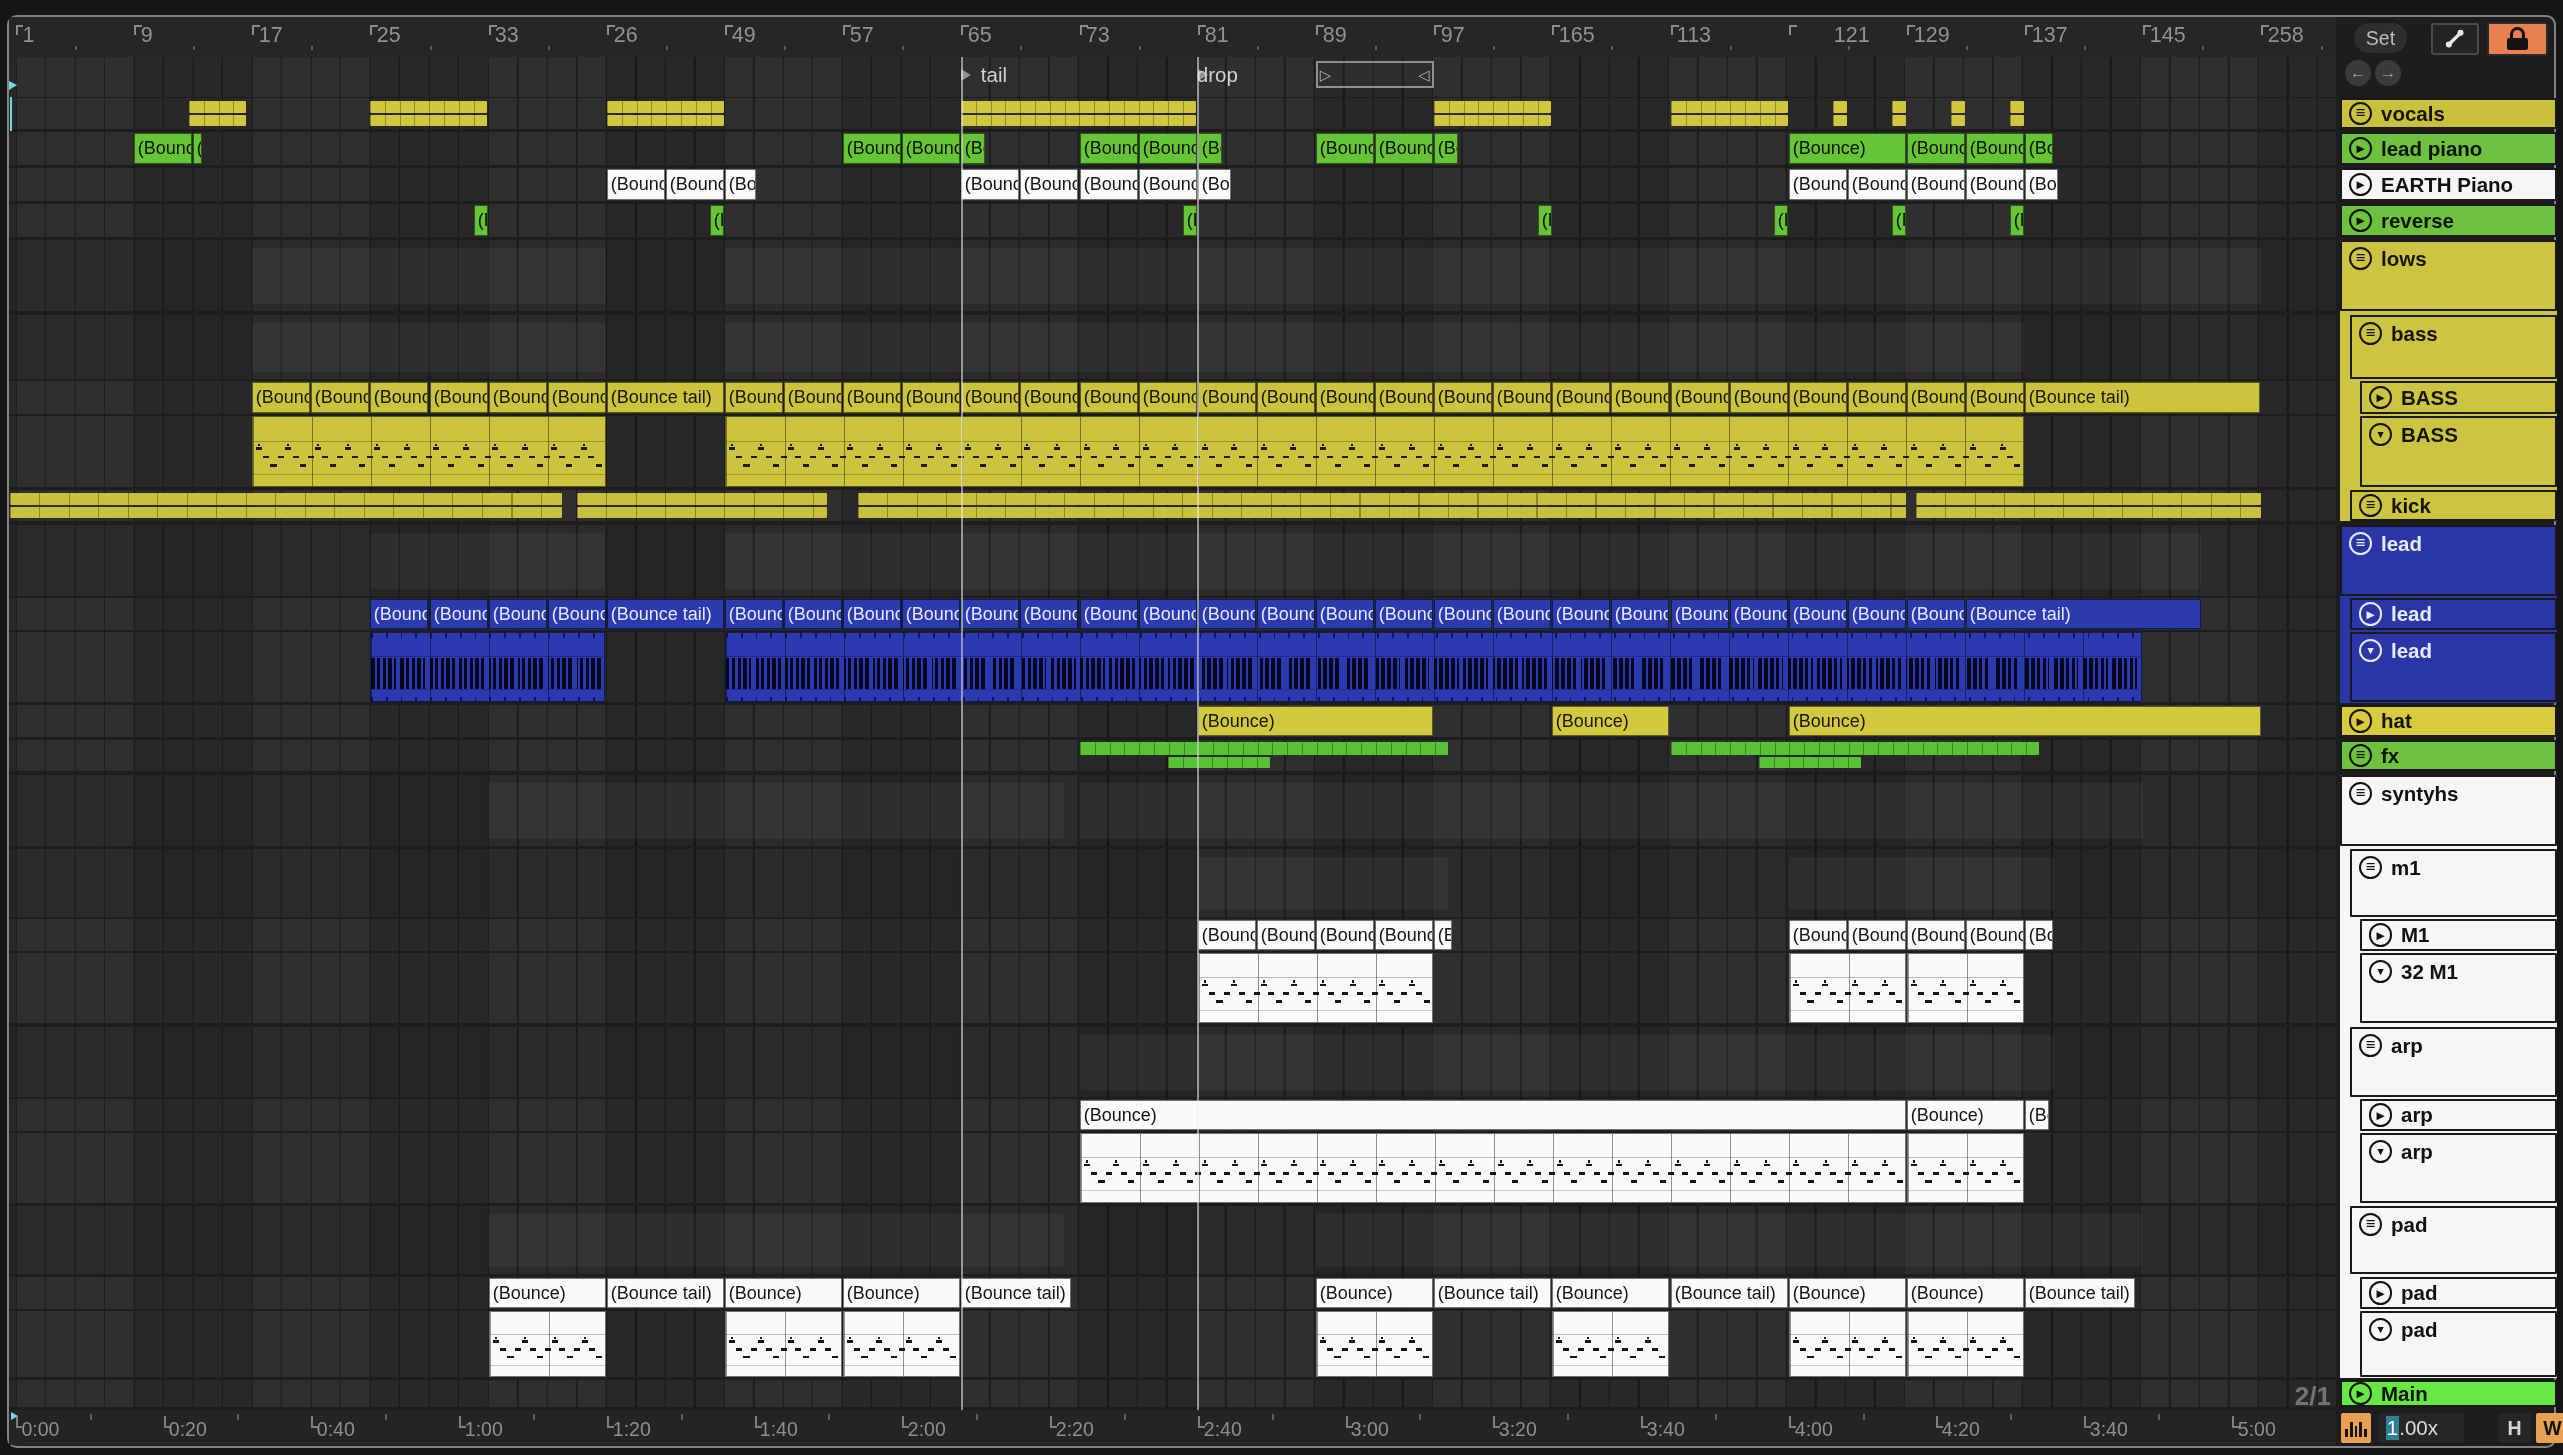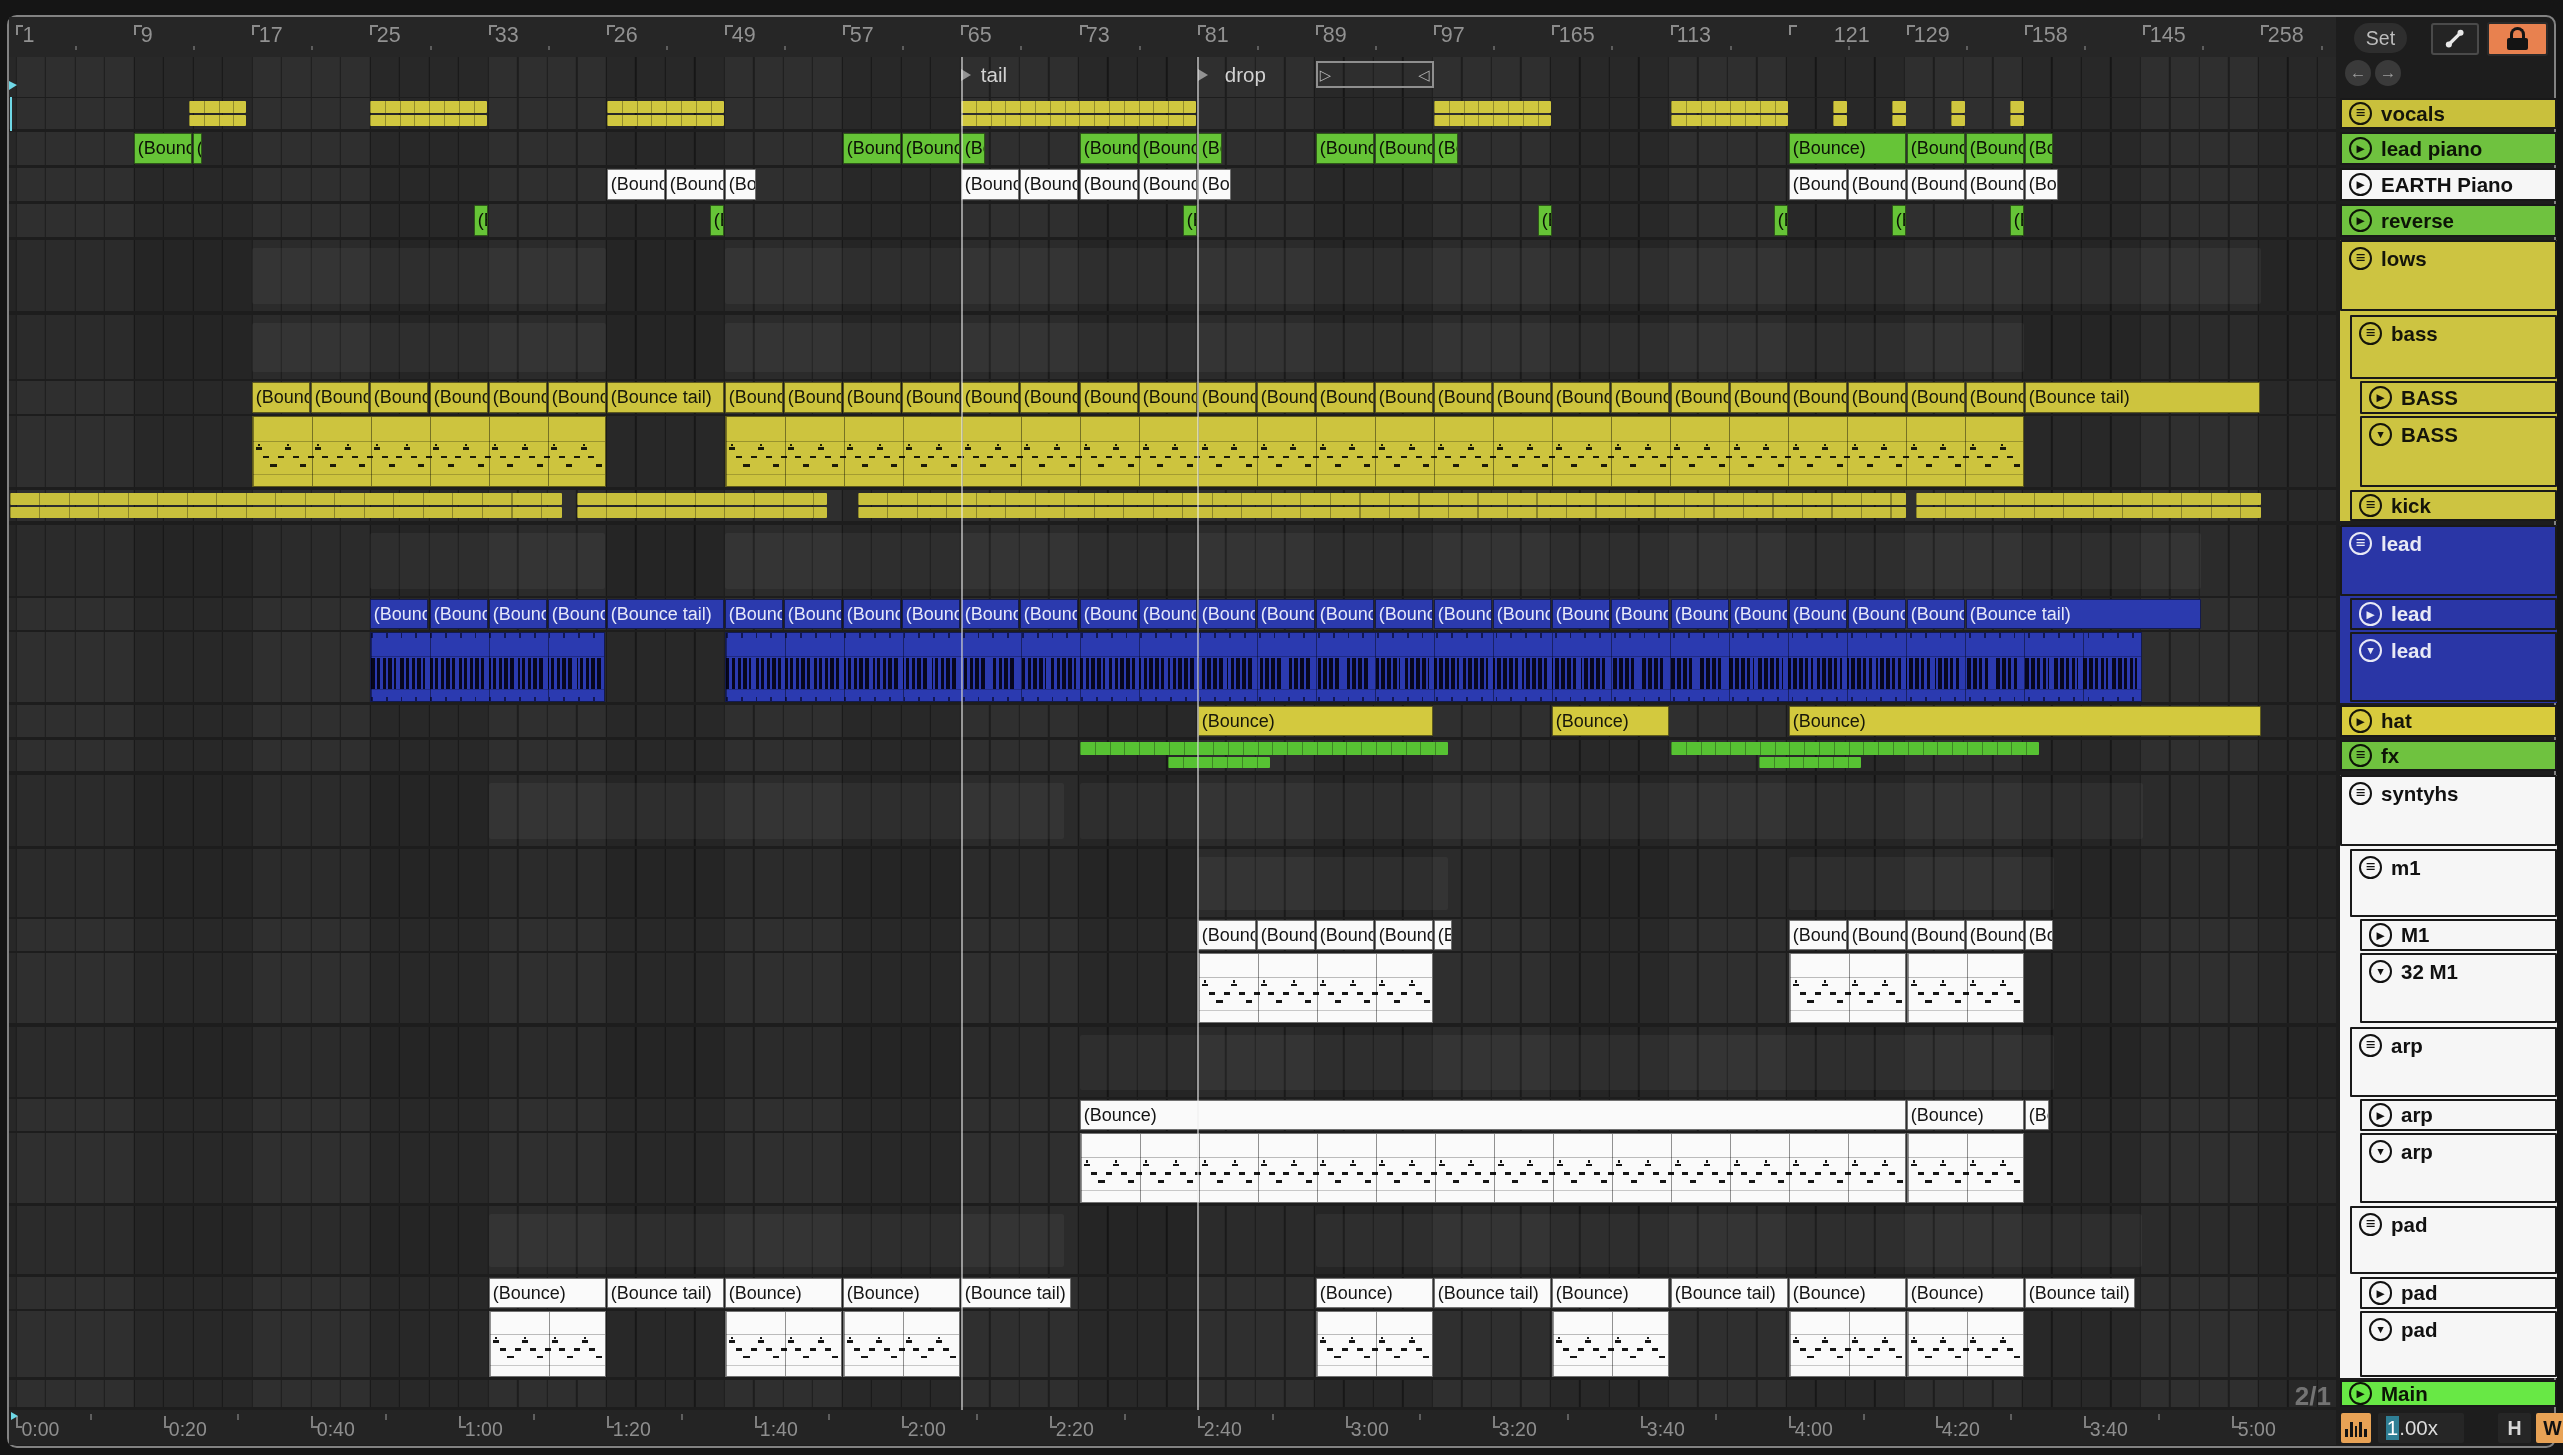--- a/index.html
+++ b/index.html
@@ -138,38 +138,38 @@
       <div class="btick" style="left: 1662px;"></div>
       <div class="bnum" style="left: 1668px;">113</div>
       <div class="bdot" style="left: 1721px;"></div>
       <div class="btick" style="left: 1780px;"></div>
       <div class="bnum" style="left: 1825px;">121</div>
       <div class="bdot" style="left: 1839px;"></div>
       <div class="btick" style="left: 1898px;"></div>
       <div class="bnum" style="left: 1905px;">129</div>
       <div class="bdot" style="left: 1957px;"></div>
       <div class="btick" style="left: 2016px;"></div>
-      <div class="bnum" style="left: 2023px;">158</div>
+      <div class="bnum" style="left: 2023px;">137</div>
       <div class="bdot" style="left: 2075px;"></div>
       <div class="btick" style="left: 2134px;"></div>
       <div class="bnum" style="left: 2141px;">145</div>
       <div class="bdot" style="left: 2193px;"></div>
       <div class="btick" style="left: 2252px;"></div>
       <div class="bnum" style="left: 2259px;">258</div>
       <div class="bdot" style="left: 2312px;"></div>
     </div>
   <div id="scrub">
       <div id="loop-brace" style="left: 1307px; width: 118px;">
         <span style="left: 2px;">▷</span>
         <span style="right: 2px;">◁</span>
       </div>
       <div class="loc-flag" style="left: 952px;"></div>
       <div class="loc-label" style="left: 972px;">tail</div>
       <div class="loc-flag" style="left: 1189px;"></div>
-      <div class="loc-label" style="left: 1216px;">drop</div>
+      <div class="loc-label" style="left: 1188px;">drop</div>
     </div>
   <div id="rows-layer" class="abs" style="inset:0">
       <div class="trow" style="top: 98px; height: 31px;">
         <div class="seg" style="left: 180px; top: 2.9px; width: 57px; height: 11.7px; background: repeating-linear-gradient(90deg, rgba(0, 0, 0, 0.3) 0px, rgba(0, 0, 0, 0.3) 1px, transparent 1px, transparent 14.8px) rgb(208, 199, 63);"></div>
         <div class="seg" style="left: 361px; top: 2.9px; width: 117px; height: 11.7px; background: repeating-linear-gradient(90deg, rgba(0, 0, 0, 0.3) 0px, rgba(0, 0, 0, 0.3) 1px, transparent 1px, transparent 14.8px) rgb(208, 199, 63);"></div>
         <div class="seg" style="left: 598px; top: 2.9px; width: 117px; height: 11.7px; background: repeating-linear-gradient(90deg, rgba(0, 0, 0, 0.3) 0px, rgba(0, 0, 0, 0.3) 1px, transparent 1px, transparent 14.8px) rgb(208, 199, 63);"></div>
         <div class="seg" style="left: 952px; top: 2.9px; width: 235px; height: 11.7px; background: repeating-linear-gradient(90deg, rgba(0, 0, 0, 0.3) 0px, rgba(0, 0, 0, 0.3) 1px, transparent 1px, transparent 14.8px) rgb(208, 199, 63);"></div>
         <div class="seg" style="left: 1425px; top: 2.9px; width: 117px; height: 11.7px; background: repeating-linear-gradient(90deg, rgba(0, 0, 0, 0.3) 0px, rgba(0, 0, 0, 0.3) 1px, transparent 1px, transparent 14.8px) rgb(208, 199, 63);"></div>
         <div class="seg" style="left: 1662px; top: 2.9px; width: 117px; height: 11.7px; background: repeating-linear-gradient(90deg, rgba(0, 0, 0, 0.3) 0px, rgba(0, 0, 0, 0.3) 1px, transparent 1px, transparent 14.8px) rgb(208, 199, 63);"></div>
         <div class="seg" style="left: 1824px; top: 2.9px; width: 14px; height: 11.7px; background: repeating-linear-gradient(90deg, rgba(0, 0, 0, 0.3) 0px, rgba(0, 0, 0, 0.3) 1px, transparent 1px, transparent 14.8px) rgb(208, 199, 63);"></div>

